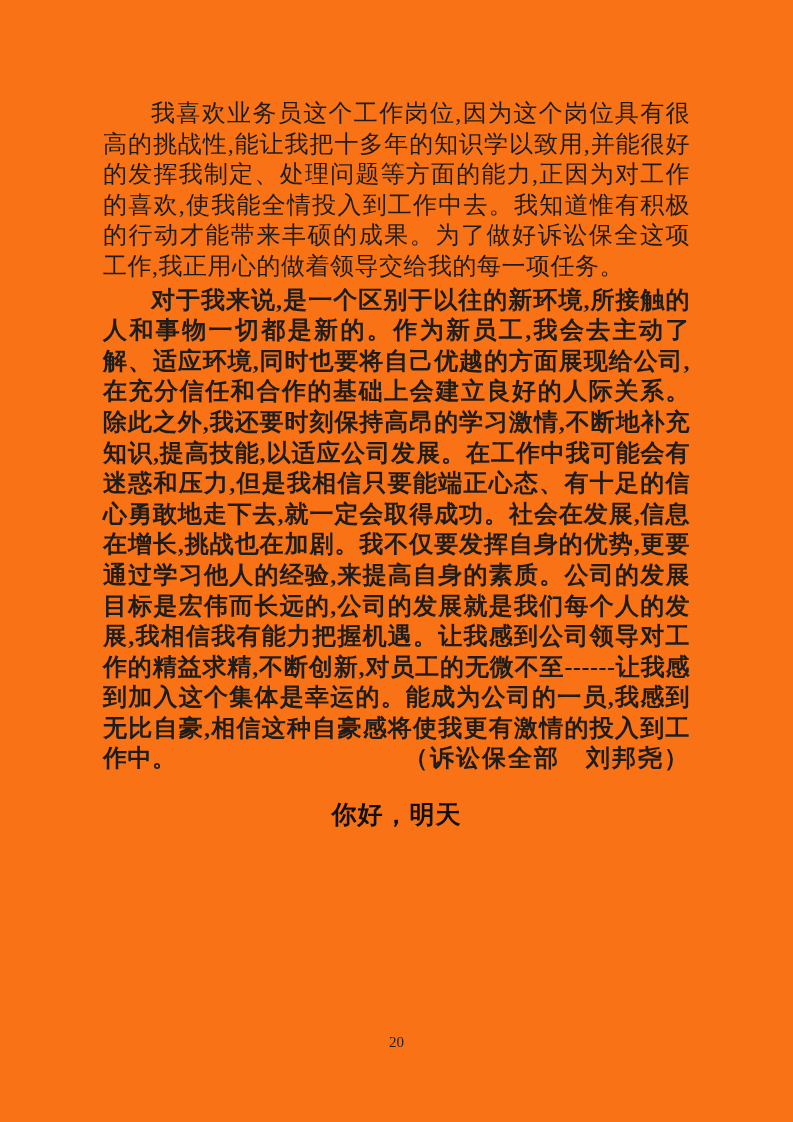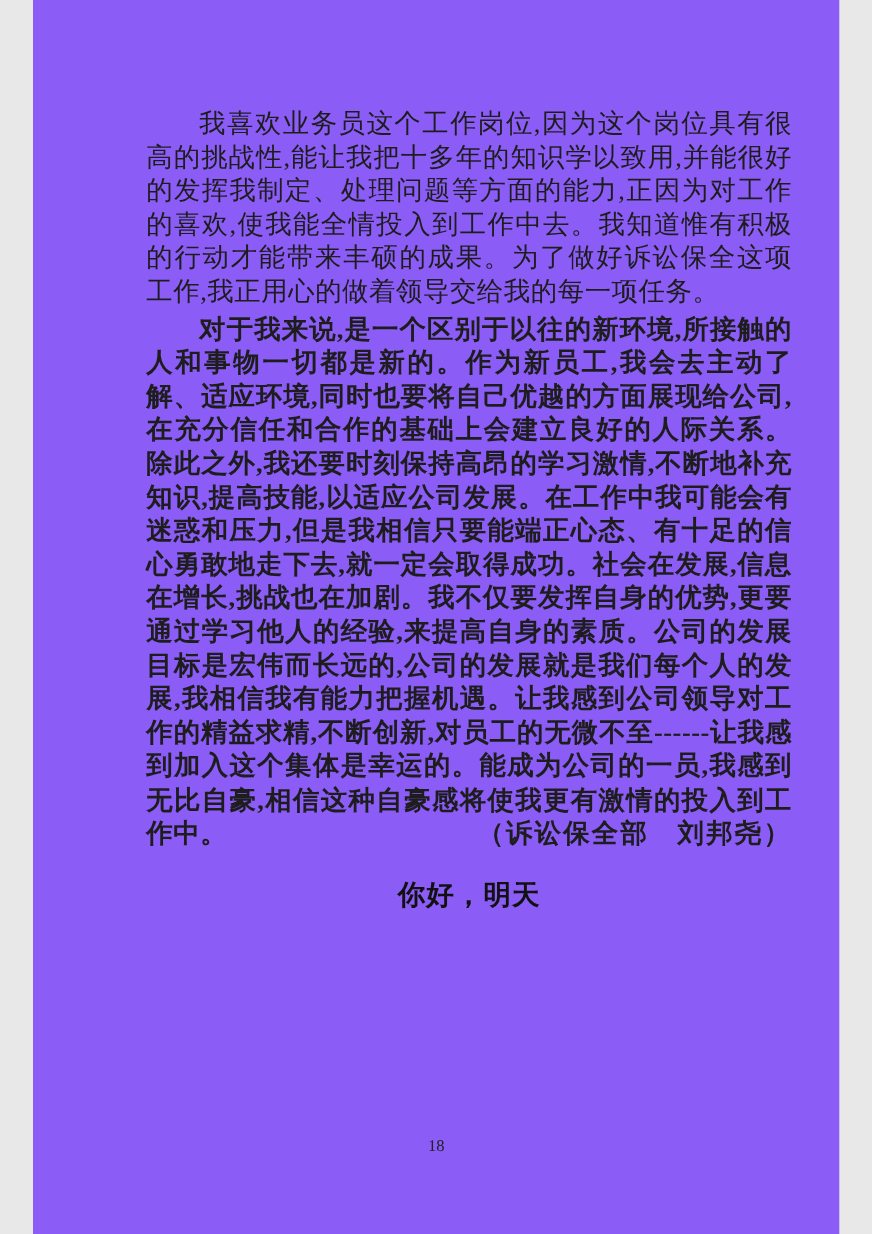--- a/index.html
+++ b/index.html
@@ -2,24 +2,24 @@
 <html><head>
 <meta charset="utf-8">
 <style>
   html, body {
     margin: 0;
     padding: 0;
     background: #e8e8e8;
   }
   .page {
     position: relative;
-    width: 733px;
+    width: 793px;
     height: 1122px;
     margin: 0 auto;
-    background: #8b5cf6;
+    background: #f97316;
     overflow: hidden;
     color: #1d1d1d;
   }
   .content {
     position: absolute;
     left: 103px;
     top: 98px;
     width: 587px;
   }
   p.para {
@@ -80,14 +80,14 @@
 
     <p class="para kai">我喜欢业务员这个工作岗位,因为这个岗位具有很高的挑战性,能让我把十多年的知识学以致用,并能很好的发挥我制定、处理问题等方面的能力,正因为对工作的喜欢,使我能全情投入到工作中去。我知道惟有积极的行动才能带来丰硕的成果。为了做好诉讼保全这项工作,我正用心的做着领导交给我的每一项任务。</p>
 
     <p class="para kai"><span>对于我来说,是一个区别于以往的新环境,所接触的人和事物一切都是新的。作为新员工,我会去主动了解、适应环境,同时也要将自己优越的方面展现给公司,在充分信任和合作的基础上会建立良好的人际关系。除此之外,我还要时刻保持高昂的学习激情,不断地补充知识,提高技能,以适应公司发展。在工作中我可能会有迷惑和压力,但是我相信只要能端正心态、有十足的信心勇敢地走下去,就一定会取得成功。社会在发展,信息在增长,挑战也在加剧。我不仅要发挥自身的优势,更要通过学习他人的经验,来提高自身的素质。公司的发展目标是宏伟而长远的,公司的发展就是我们每个人的发展,我相信我有能力把握机遇。让我感到公司领导对工作的精益求精,不断创新,对员工的无微不至------让我感到加入这个集体是幸运的。能成为公司的一员,我感到无比自豪,相信这种自豪感将使我更有激情的投入到工作中。</span><span class="signature">（诉讼保全部　刘邦尧）</span></p>
 
     <h1 class="article-title">你好，明天</h1>
 
 
   </div>
 
-  <div class="page-number">18</div>
+  <div class="page-number">20</div>
 </div>
 
 </body></html>

